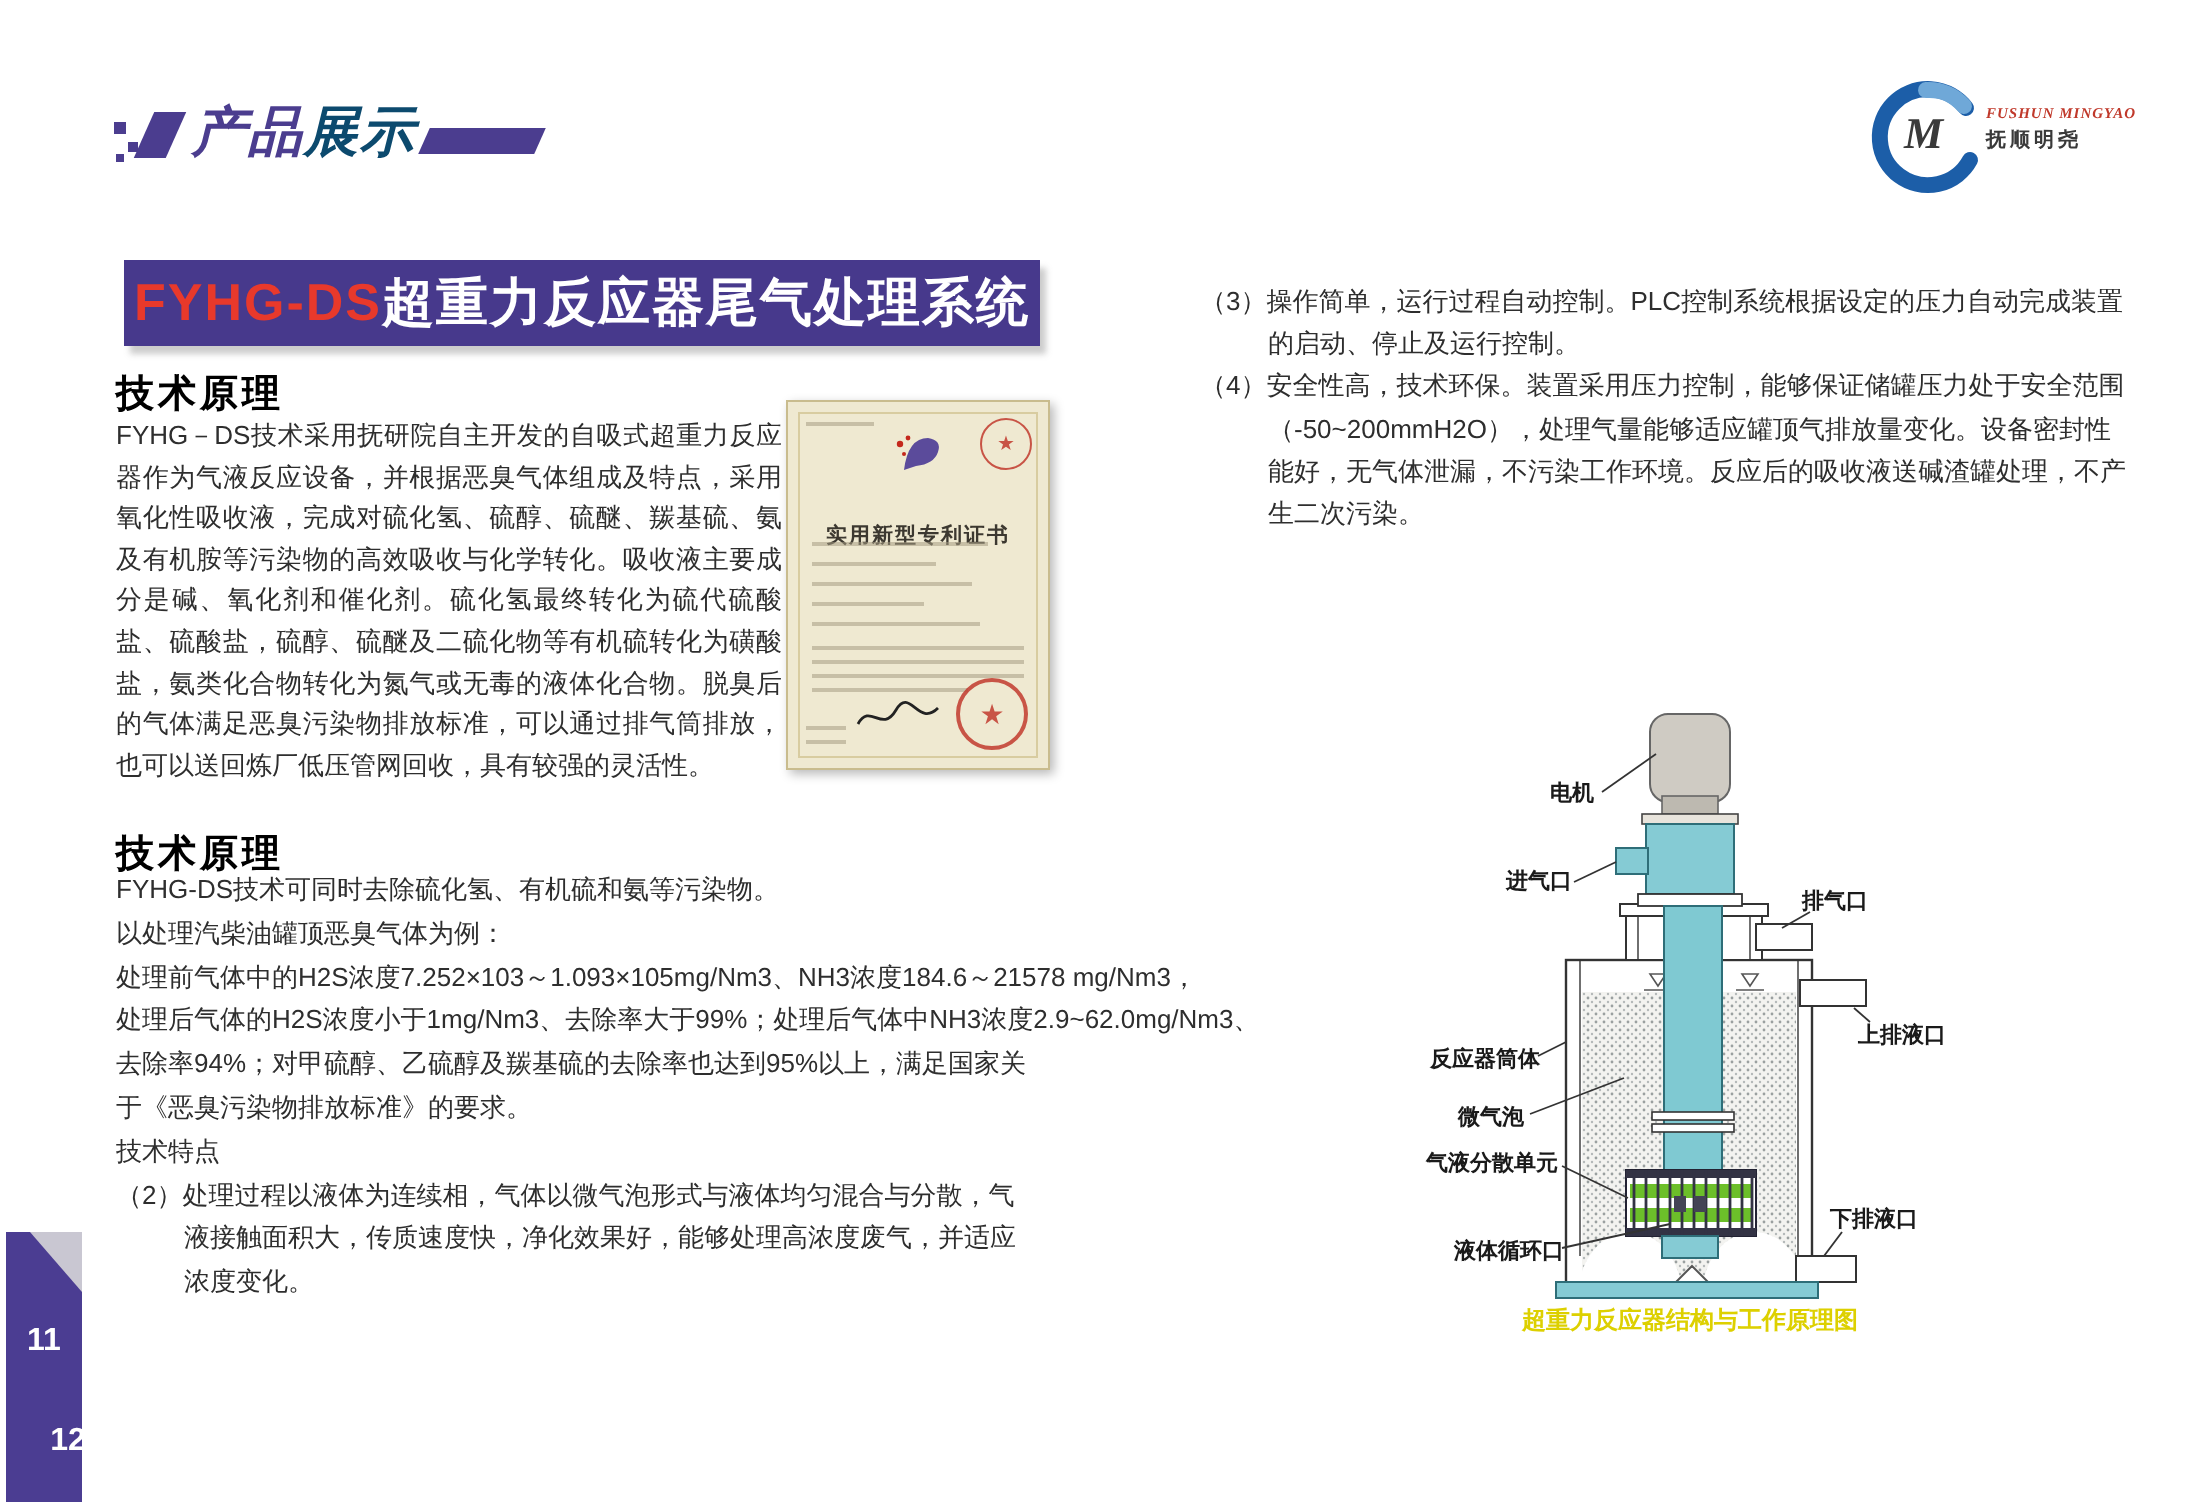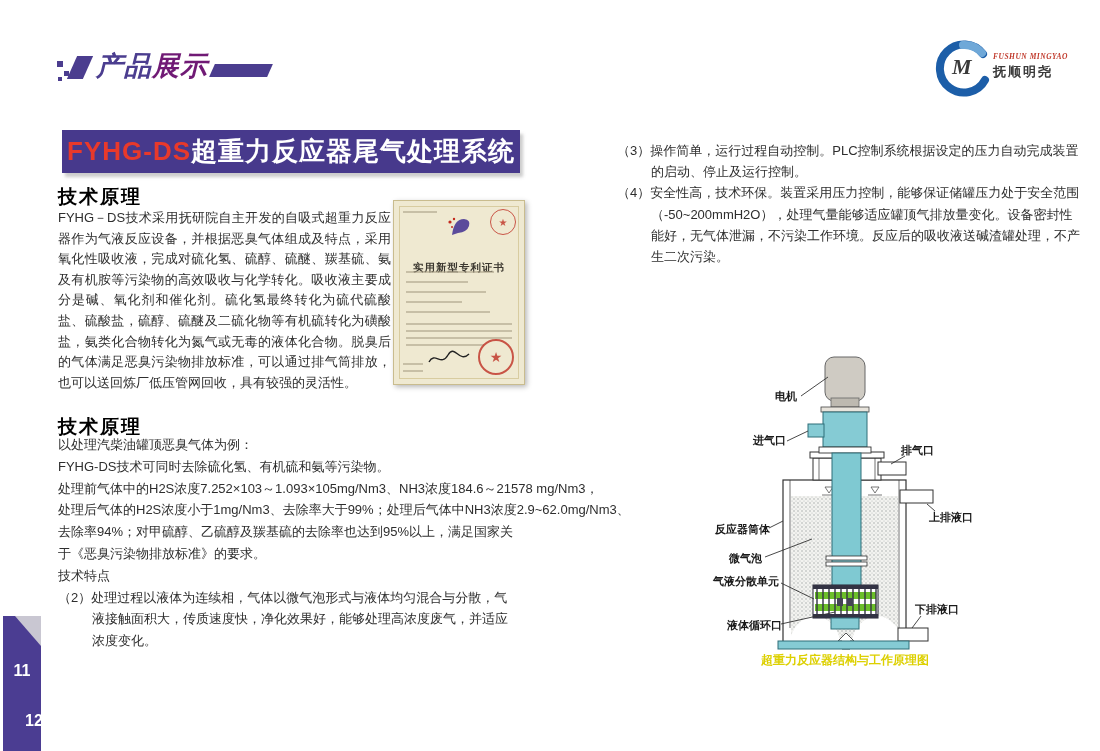--- a/index.html
+++ b/index.html
@@ -6,26 +6,26 @@
   #page{position:relative;width:1100px;height:751px;background:#ffffff;overflow:hidden;
         font-family:"Liberation Sans","DejaVu Sans",sans-serif;color:#2e2e2e;}
   .abs{position:absolute;}
 
   
   .pixel{position:absolute;background:#4b3d8f;}
   .skewblock{position:absolute;background:#4b3d8f;transform:skewX(-24deg);}
   .brand-text{position:absolute;left:96px;top:48px;font-size:27px;font-weight:bold;
               font-style:italic;letter-spacing:1px;white-space:nowrap;}
   .brand-primary{color:#4b3d8f;}
-  .brand-secondary{color:#701a75;font-style:italic;}
+  .brand-secondary{color:#0c4a6e;font-style:italic;}
 
   
   .logo-en{position:absolute;left:993px;top:52px;font-size:7.5px;font-style:italic;
            font-weight:bold;color:#c0392b;letter-spacing:.5px;font-family:"Liberation Serif",serif;}
-  .logo-cn{position:absolute;left:993px;top:63px;font-size:13px;font-weight:bold;color:#3a3a3a;letter-spacing:2px;}
+  .logo-cn{position:absolute;left:993px;top:63px;font-size:10px;font-weight:bold;color:#3a3a3a;letter-spacing:2px;}
 
   
   .titlebar{position:absolute;left:62px;top:130px;width:458px;height:43px;background:#47398c;
             box-shadow:3px 4px 3px rgba(110,110,110,.35);display:flex;align-items:center;justify-content:center;
             font-size:26px;font-weight:bold;letter-spacing:1px;white-space:nowrap;}
   .titlebar .t-red{color:#e8392b;}
   .titlebar .t-white{color:#ffffff;}
 
   
   .sec-head{position:absolute;font-family:"Liberation Serif","DejaVu Serif",serif;
@@ -112,30 +112,30 @@
     <svg class="abs" style="left:32px;top:148px;" width="46" height="20" viewBox="0 0 46 20">
       <path d="M3,13 C9,2 15,18 22,6 S33,15 43,5" fill="none" stroke="#222" stroke-width="1.4"></path>
     </svg>
     <div class="seal" style="left:84px;top:138px;width:32px;height:32px;font-size:14px;border-width:2px;">★</div>
     <div class="cline" style="left:9px;top:162px;width:20px;"></div>
     <div class="cline" style="left:9px;top:169px;width:20px;"></div>
   </div>
 
   <div class="sec-head" style="left:58px;top:414px;">技术原理</div>
   <div class="line-block" style="left:58px;top:434px;width:458px;">
+    <div class="nowrap">FYHG-DS技术可同时去除硫化氢、有机硫和氨等污染物。</div>
     <div class="nowrap">以处理汽柴油罐顶恶臭气体为例：</div>
-    <div class="nowrap">FYHG-DS技术可同时去除硫化氢、有机硫和氨等污染物。</div>
     <div class="nowrap">处理前气体中的H2S浓度7.252×103～1.093×105mg/Nm3、NH3浓度184.6～21578 mg/Nm3，</div>
     <div class="nowrap">处理后气体的H2S浓度小于1mg/Nm3、去除率大于99%；处理后气体中NH3浓度2.9~62.0mg/Nm3、</div>
     <div>去除率94%；对甲硫醇、乙硫醇及羰基硫的去除率也达到95%以上，满足国家关于《恶臭污染物排放标准》的要求。</div>
     <div>技术特点</div>
     <div class="hang">（2）处理过程以液体为连续相，气体以微气泡形式与液体均匀混合与分散，气液接触面积大，传质速度快，净化效果好，能够处理高浓度废气，并适应浓度变化。</div>
   </div>
 
-  <div class="line-block" style="left:600px;top:140px;width:468px;line-height:21.2px;margin-left:17px;">
+  <div class="line-block" style="left:600px;top:140px;width:468px;line-height:21.2px;">
     <div class="hang">（3）操作简单，运行过程自动控制。PLC控制系统根据设定的压力自动完成装置的启动、停止及运行控制。</div>
     <div class="hang">（4）安全性高，技术环保。装置采用压力控制，能够保证储罐压力处于安全范围（-50~200mmH2O），处理气量能够适应罐顶气排放量变化。设备密封性能好，无气体泄漏，不污染工作环境。反应后的吸收液送碱渣罐处理，不产生二次污染。</div>
   </div>
 
   <svg class="abs" style="left:665px;top:346px;" width="330" height="330" viewBox="0 0 330 330">
     <defs>
       <pattern id="dots" width="4" height="4" patternUnits="userSpaceOnUse">
         <rect width="4" height="4" fill="#f3f3f0"></rect>
         <circle cx="1" cy="1" r="0.7" fill="#9aa0a0"></circle>
         <circle cx="3" cy="3" r="0.6" fill="#b4b9b9"></circle>

